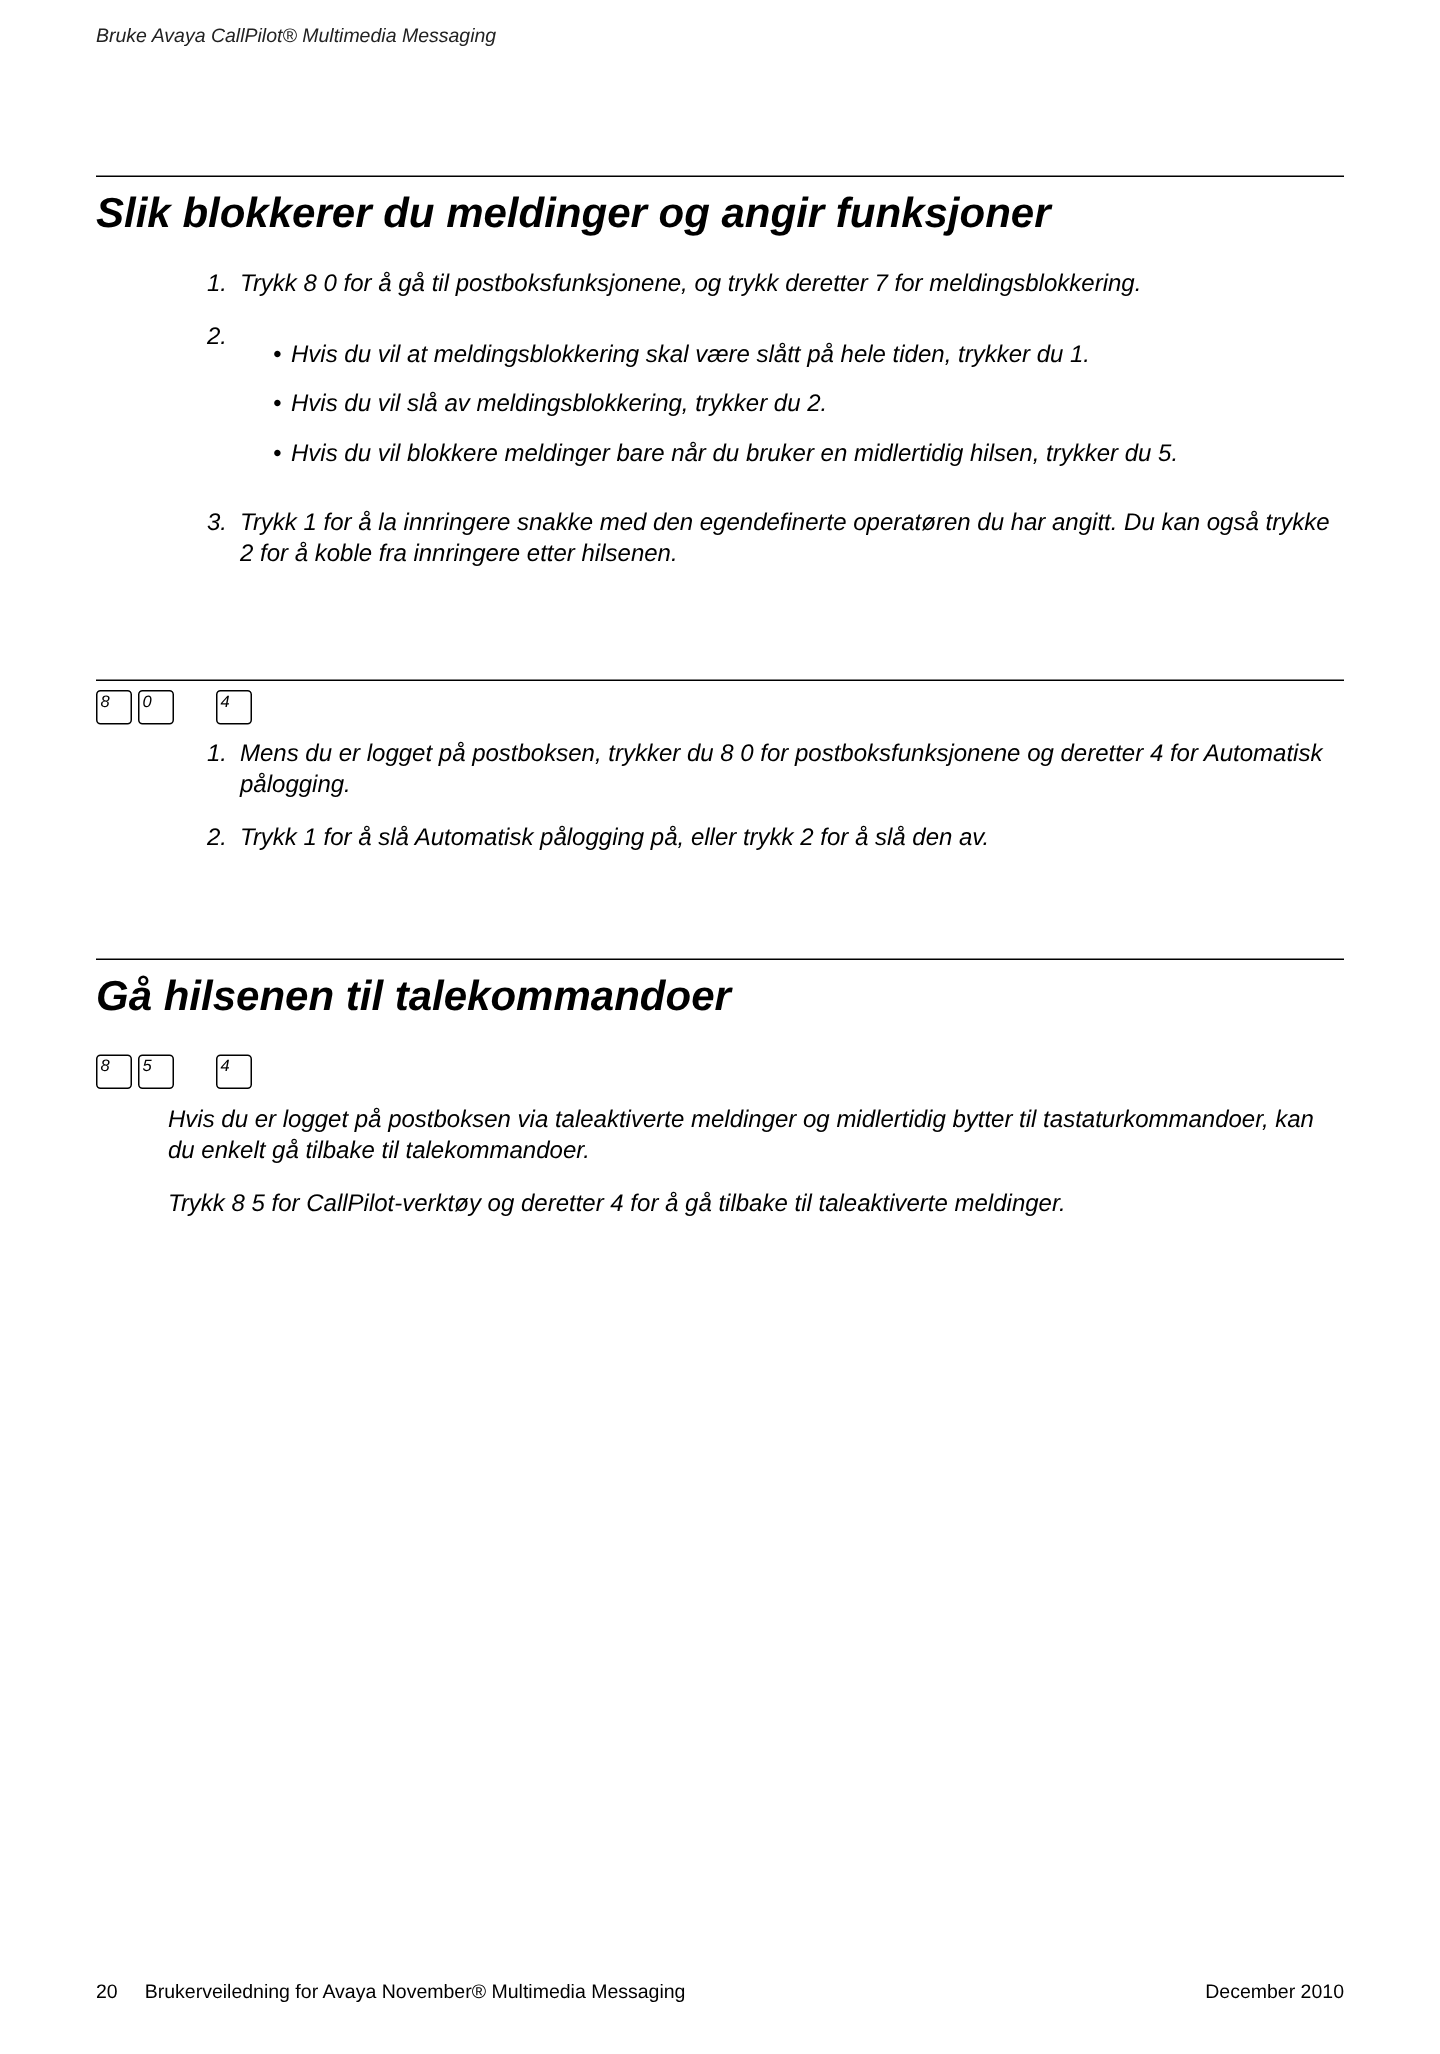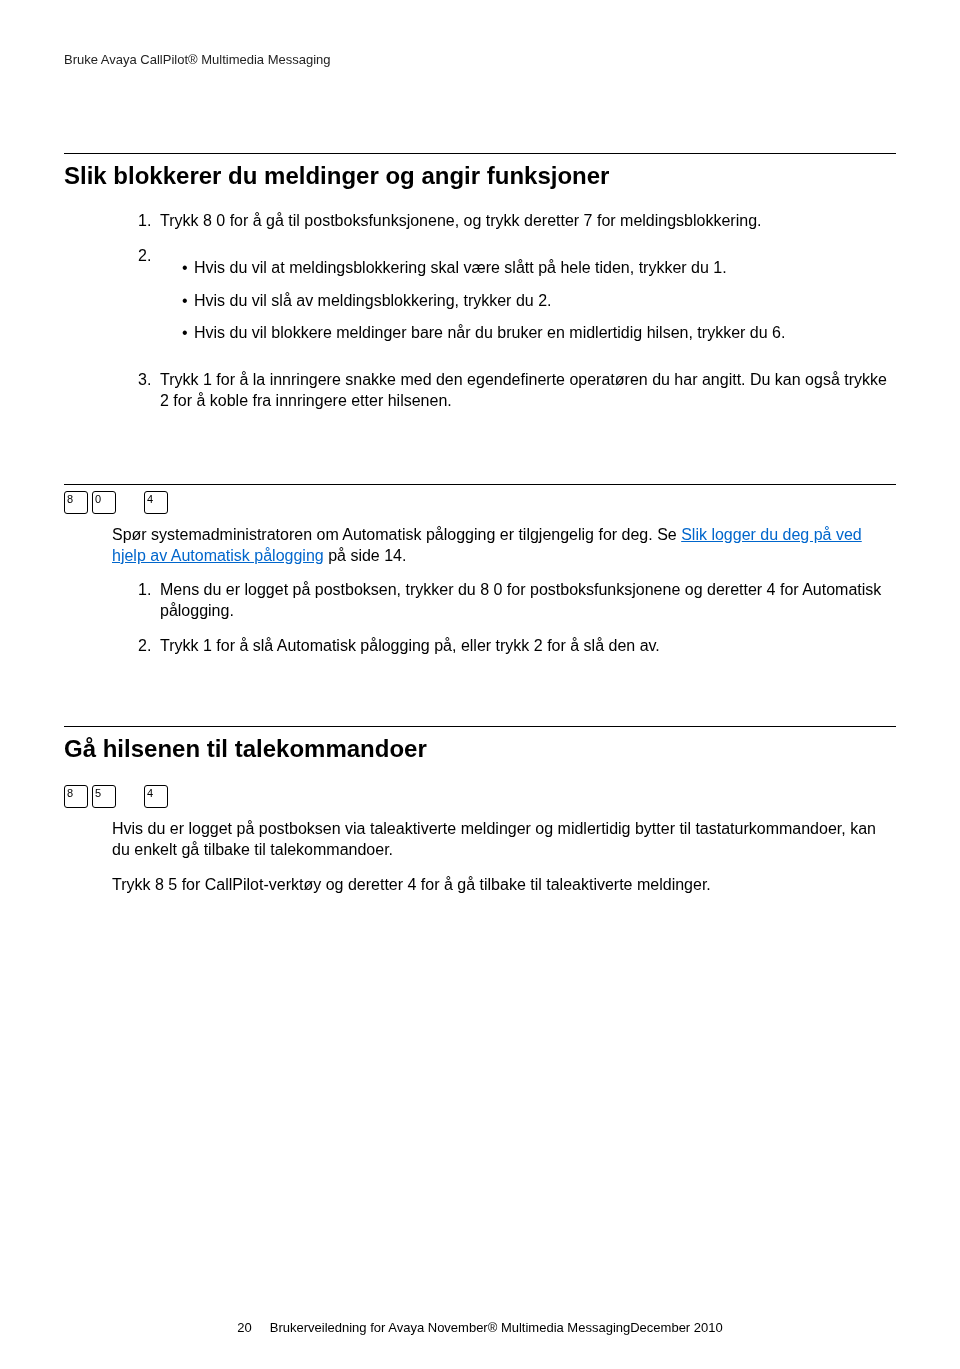--- a/index.html
+++ b/index.html
@@ -6,34 +6,35 @@
   html, body { width: 960px; height: 1369px; }
   body {
     font-family: Arial, Helvetica, sans-serif;
     color: #000;
     background: #fff;
     font-size: 16px;
     line-height: 1.3;
     position: relative;
   }
   .page {
-    padding: 52px 64px 0 64px;
+    padding: 16px 64px 0 64px;
+    font-style: italic;
   }
   .running-header {
     font-size: 13px;
     color: #222;
     margin-bottom: 84px;
   }
   .section-rule {
     border: none;
     border-top: 1.5px solid #000;
     margin-bottom: 6px;
   }
   h1 {
-    font-size: 24px;
+    font-size: 28px;
     font-weight: bold;
     margin-bottom: 20px;
   }
   .ol {
     padding-left: 74px;
   }
   .ol .li {
     display: flex;
     margin-bottom: 14px;
   }
@@ -92,21 +93,21 @@
   a.link {
     color: #0066cc;
     text-decoration: underline;
   }
   .footer {
     position: absolute;
     left: 64px;
     right: 64px;
     bottom: 32px;
     display: flex;
-    justify-content: center;
+    justify-content: space-between;
     font-size: 13px;
   }
   .footer .left {
     display: flex;
     gap: 18px;
   }
 </style>
 </head>
 <body>
 
@@ -129,21 +130,21 @@
           <div class="sli">
             <div class="bullet">•</div>
             <div>Hvis du vil at meldingsblokkering skal være slått på hele tiden, trykker du 1.</div>
           </div>
           <div class="sli">
             <div class="bullet">•</div>
             <div>Hvis du vil slå av meldingsblokkering, trykker du 2.</div>
           </div>
           <div class="sli">
             <div class="bullet">•</div>
-            <div>Hvis du vil blokkere meldinger bare når du bruker en midlertidig hilsen, trykker du 6.</div>
+            <div>Hvis du vil blokkere meldinger bare når du bruker en midlertidig hilsen, trykker du 5.</div>
           </div>
         </div>
       </div>
     </div>
     <div class="li">
       <div class="num">3.</div>
       <div class="body">Trykk 1 for å la innringere snakke med den egendefinerte operatøren du har angitt. Du kan også trykke 2 for å koble fra innringere etter hilsenen.</div>
     </div>
   </div>
 
@@ -152,23 +153,20 @@
   <hr class="section-rule">
 
   <div class="indent-block">
     <div class="key-row">
       <span class="key">8</span>
       <span class="key">0</span>
       <span class="key-gap"></span>
       <span class="key">4</span>
     </div>
 
-    <div class="para">
-      <span>Spør systemadministratoren om Automatisk pålogging er tilgjengelig for deg. Se </span><a href="#" class="link">Slik logger du deg på ved hjelp av Automatisk pålogging</a><span> på side 14.</span>
-    </div>
 
     <div class="ol" style="padding-left:26px;">
       <div class="li">
         <div class="num">1.</div>
         <div class="body">Mens du er logget på postboksen, trykker du 8 0 for postboksfunksjonene og deretter 4 for Automatisk pålogging.</div>
       </div>
       <div class="li">
         <div class="num">2.</div>
         <div class="body">Trykk 1 for å slå Automatisk pålogging på, eller trykk 2 for å slå den av.</div>
       </div>

